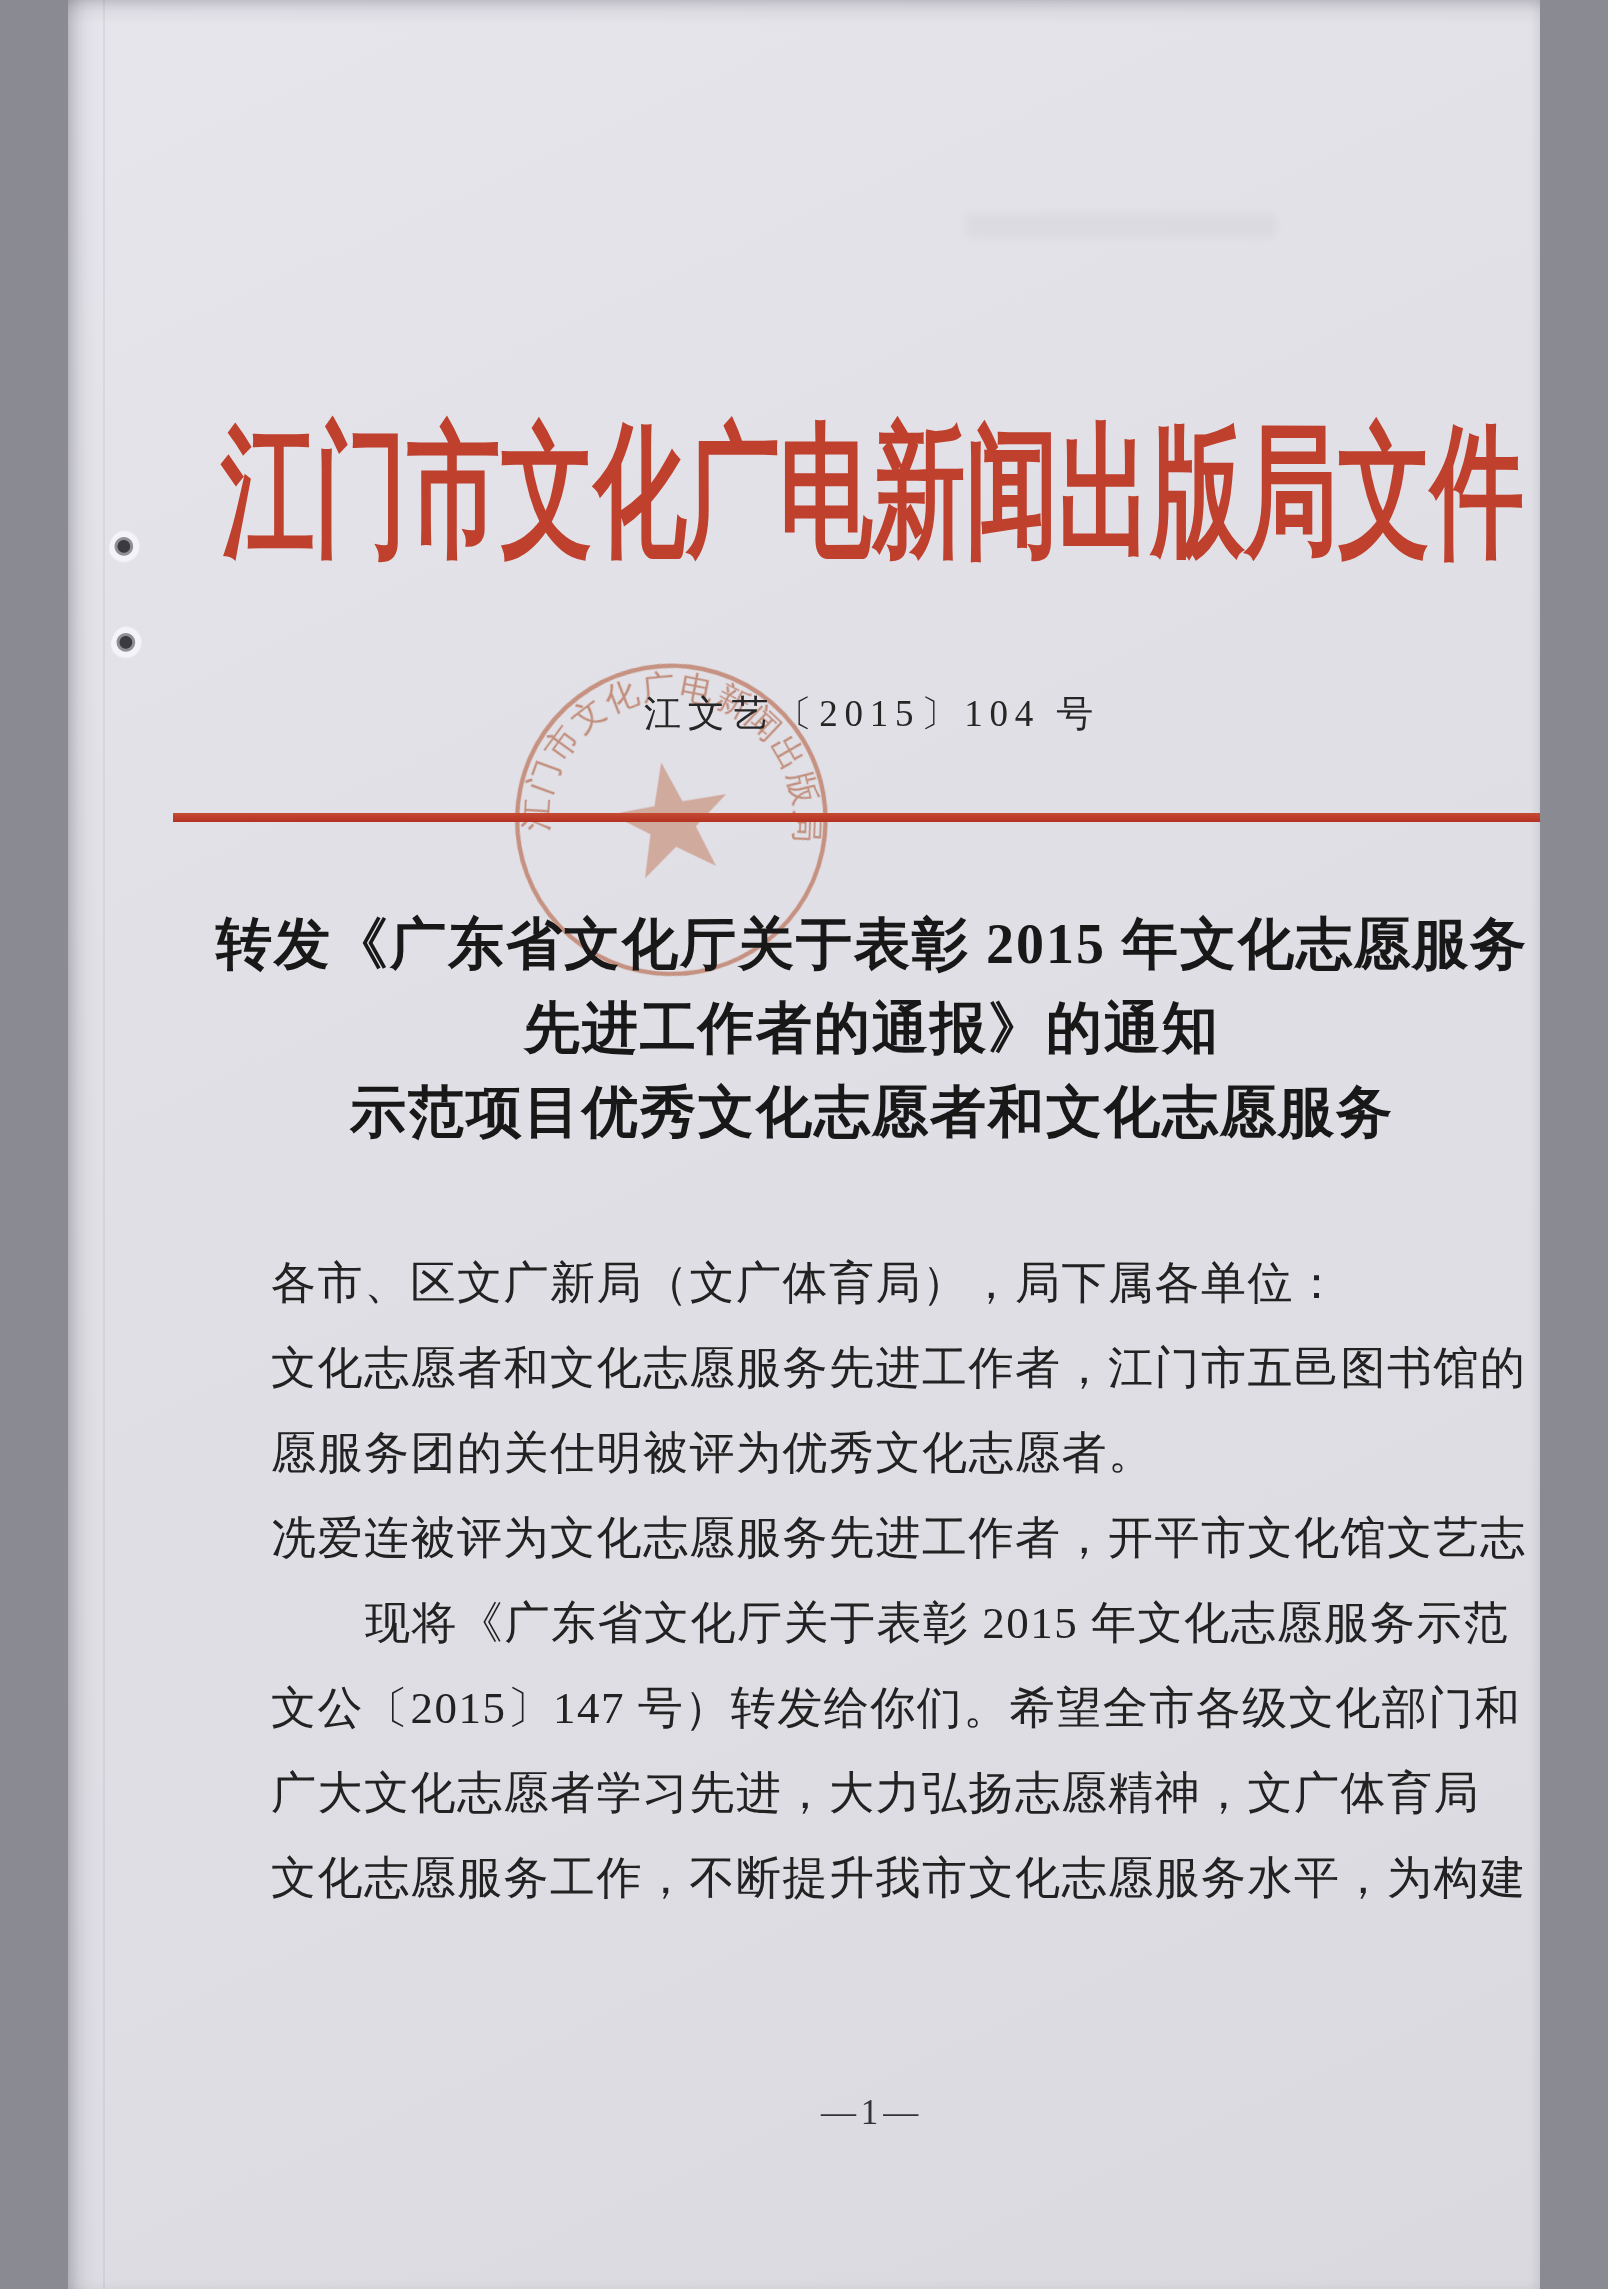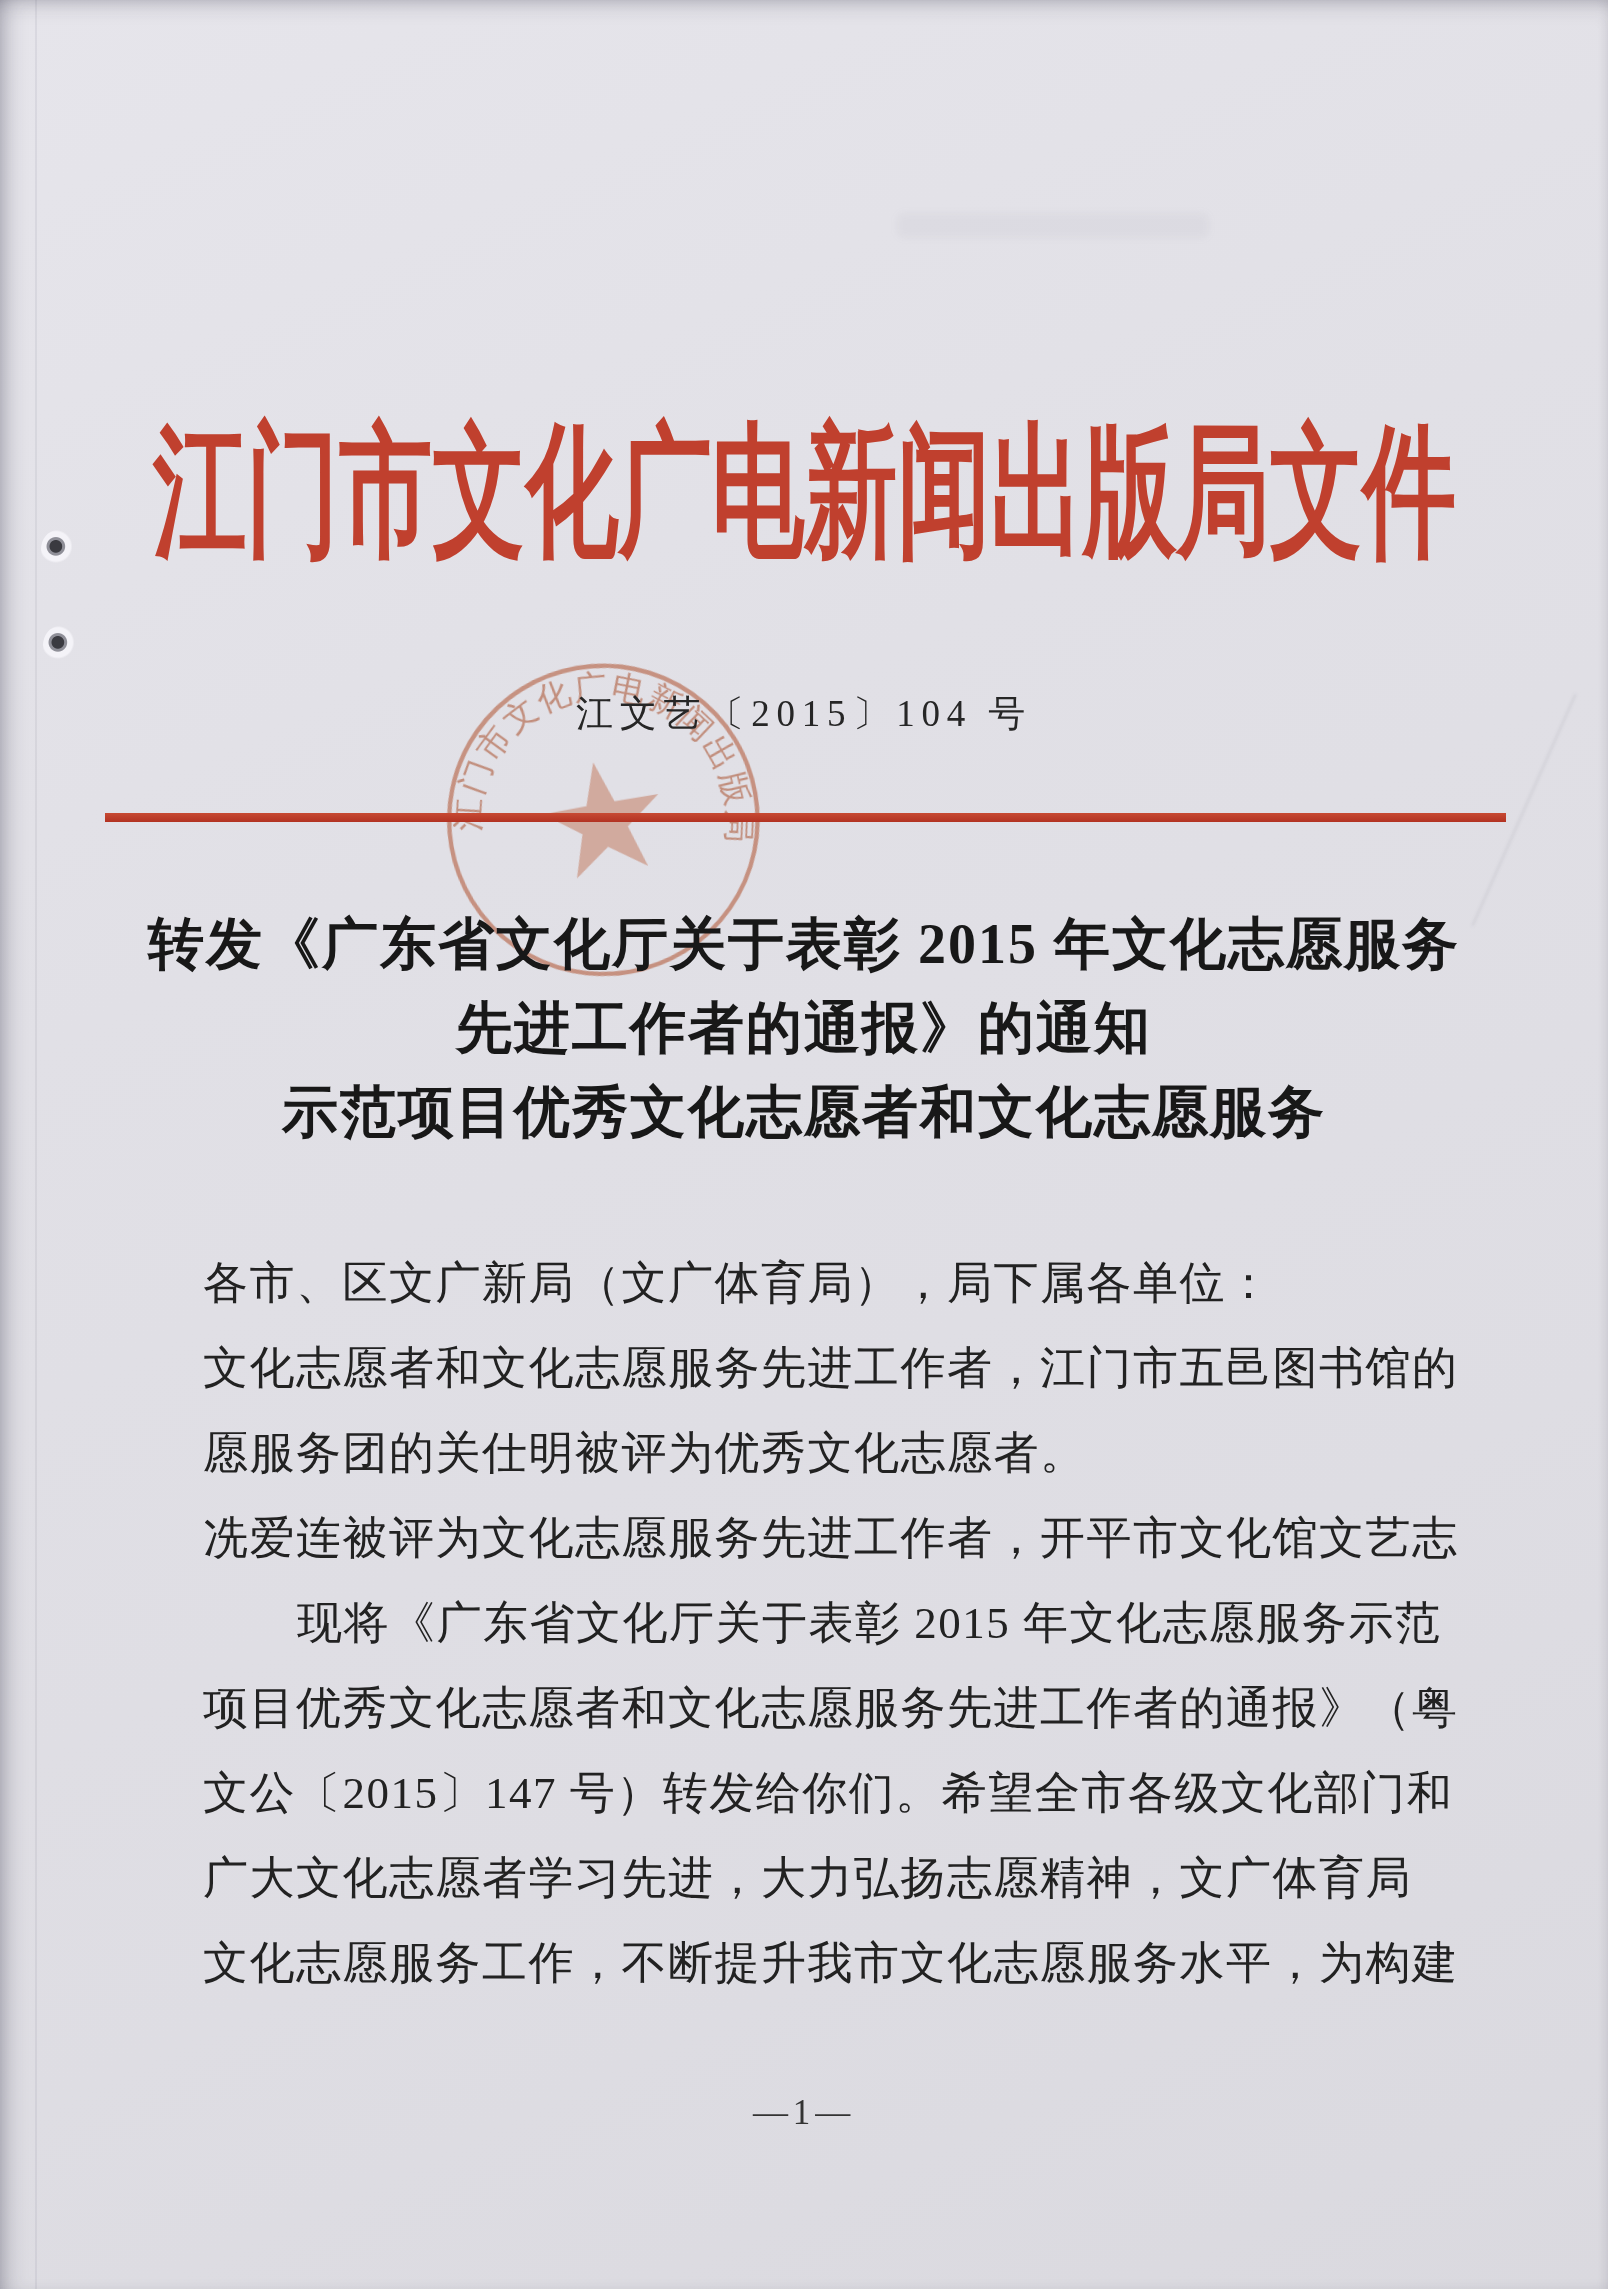--- a/index.html
+++ b/index.html
@@ -1,18 +1,18 @@
 <!DOCTYPE html>
 <html><head>
 <meta charset="utf-8">
 <style>
   html, body { margin: 0; padding: 0; background: #8a8a92; }
   .page {
     position: relative;
-    width: 1608px;
+    width: 1472px;
     height: 2290px;
     margin: 0 auto;
     overflow: hidden;
     background: linear-gradient(155deg, #e6e5eb 0%, #e1e0e6 35%, #dedde3 70%, #dad9df 100%);
     box-shadow: inset 17.6px 0 25px -15.6px rgba(40,40,60,.38),
                 inset 0 15.6px 23.4px -15.6px rgba(40,40,60,.30),
                 inset -5.9px 0 13.7px -7.8px rgba(40,40,60,.12);
     font-family: "Liberation Serif", "DejaVu Serif", serif;
     color: #1f1f1f;
   }
@@ -115,21 +115,20 @@
     <div>先进工作者的通报》的通知</div>
     <div>示范项目优秀文化志愿者和文化志愿服务</div>
   </div>
 
   <div class="body-block">
     <div class="body-line">各市、区文广新局（文广体育局），局下属各单位：</div>
     <div class="body-line">文化志愿者和文化志愿服务先进工作者，江门市五邑图书馆的</div>
     <div class="body-line">愿服务团的关仕明被评为优秀文化志愿者。</div>
     <div class="body-line">冼爱连被评为文化志愿服务先进工作者，开平市文化馆文艺志</div>
     <div class="body-line indent">现将《广东省文化厅关于表彰 2015 年文化志愿服务示范</div>
-    <div class="body-line">项目优秀文化志愿者和文化志愿服务先进工作者的通报》（粤</div>
     <div class="body-line">文公〔2015〕147 号）转发给你们。希望全市各级文化部门和</div>
     <div class="body-line">广大文化志愿者学习先进，大力弘扬志愿精神，文广体育局</div>
     <div class="body-line">文化志愿服务工作，不断提升我市文化志愿服务水平，为构建</div>
   </div>
 
   <div class="page-number">—1—</div>
 
 </div>
 
 

